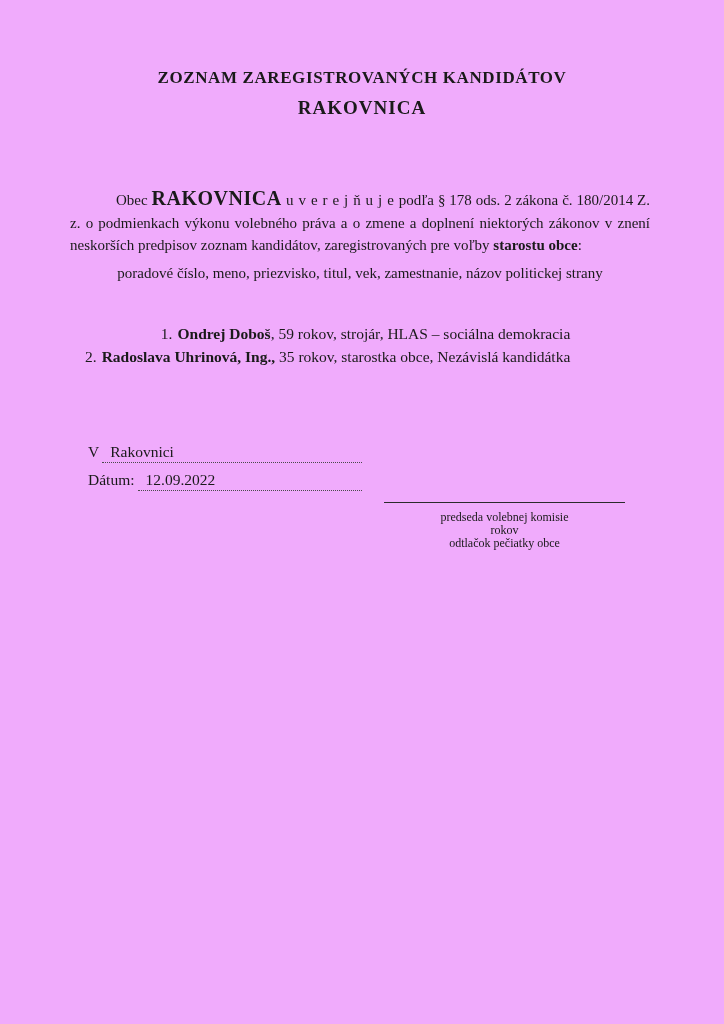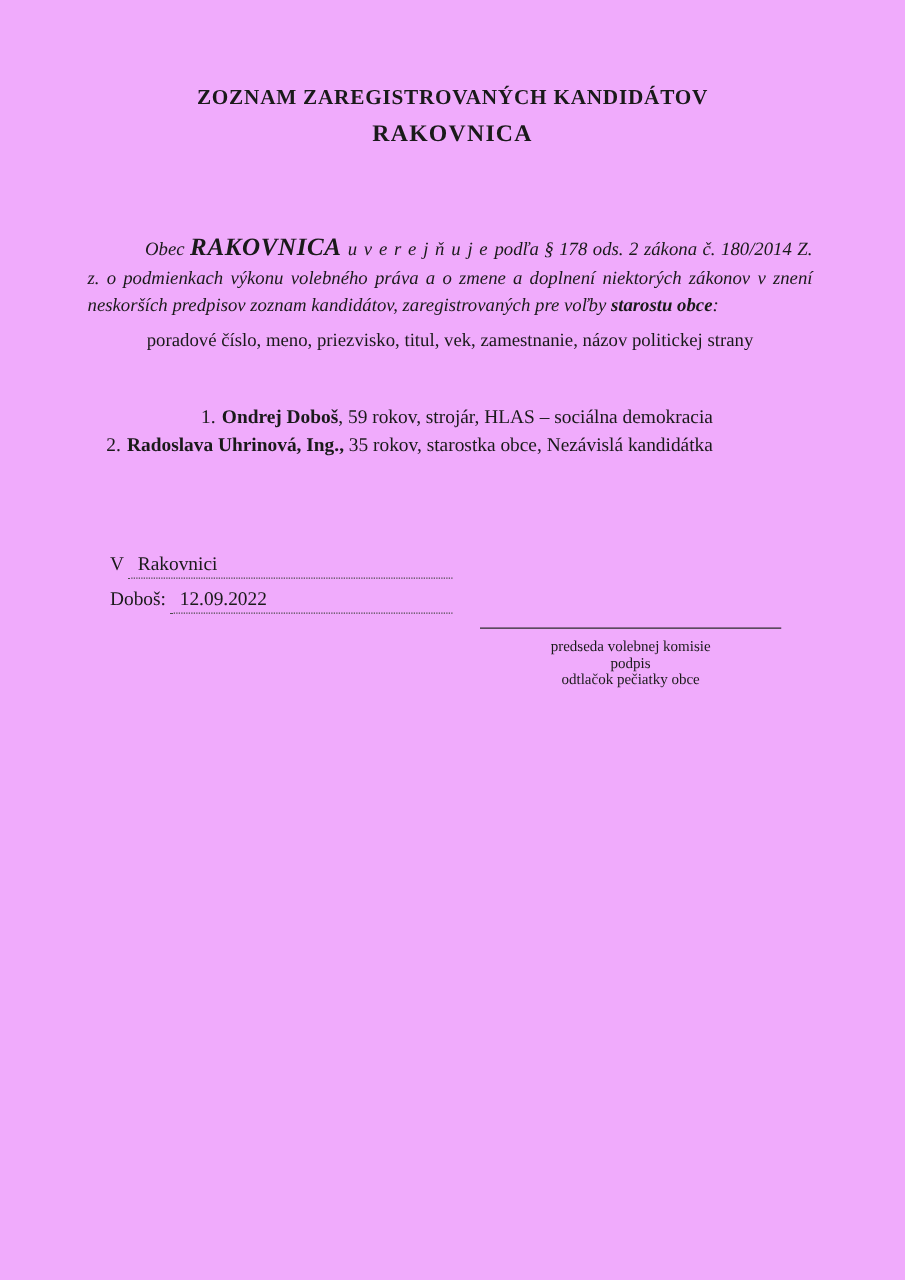--- a/index.html
+++ b/index.html
@@ -46,21 +46,20 @@
     top: 188px;
     left: 70px;
     width: 580px;
     font-size: 15px;
     line-height: 22.5px;
   }
   .legal-paragraph {
     margin: 0;
     text-align: justify;
     text-indent: 46px;
-    font-style: italic;
   }
   .muni-inline {
     font-size: 20px;
     font-weight: bold;
     letter-spacing: 0.5px;
     line-height: 1;
   }
   .spaced-word { letter-spacing: 0.5px; }
   .bold { font-weight: bold; }
   .fields-line {
@@ -135,25 +134,25 @@
     <div class="candidate-row"><span class="candidate-number">1.</span><span class="candidate-name">Ondrej Doboš</span><span class="candidate-details">, 59 rokov, strojár, HLAS – sociálna demokracia</span></div>
     <div class="candidate-row"><span class="candidate-number">2.</span><span class="candidate-name">Radoslava Uhrinová, Ing.,</span><span class="candidate-details"> 35 rokov, starostka obce, Nezávislá kandidátka</span></div>
   </div>
 
   <div class="place-date">
     <div class="pd-row">
       <span class="pd-label">V</span>
       <span class="pd-fill"><span>Rakovnici</span></span>
     </div>
     <div class="pd-row">
-      <span class="pd-label">Doboš:</span>
+      <span class="pd-label">Dátum:</span>
       <span class="pd-fill"><span>12.09.2022</span></span>
     </div>
   </div>
 
   <div class="signature">
     <div class="signature-rule"></div>
     <div>predseda volebnej komisie</div>
-    <div>podpis</div>
+    <div>rokov</div>
     <div>odtlačok pečiatky obce</div>
   </div>
 
 </div>
 
 </body></html>

